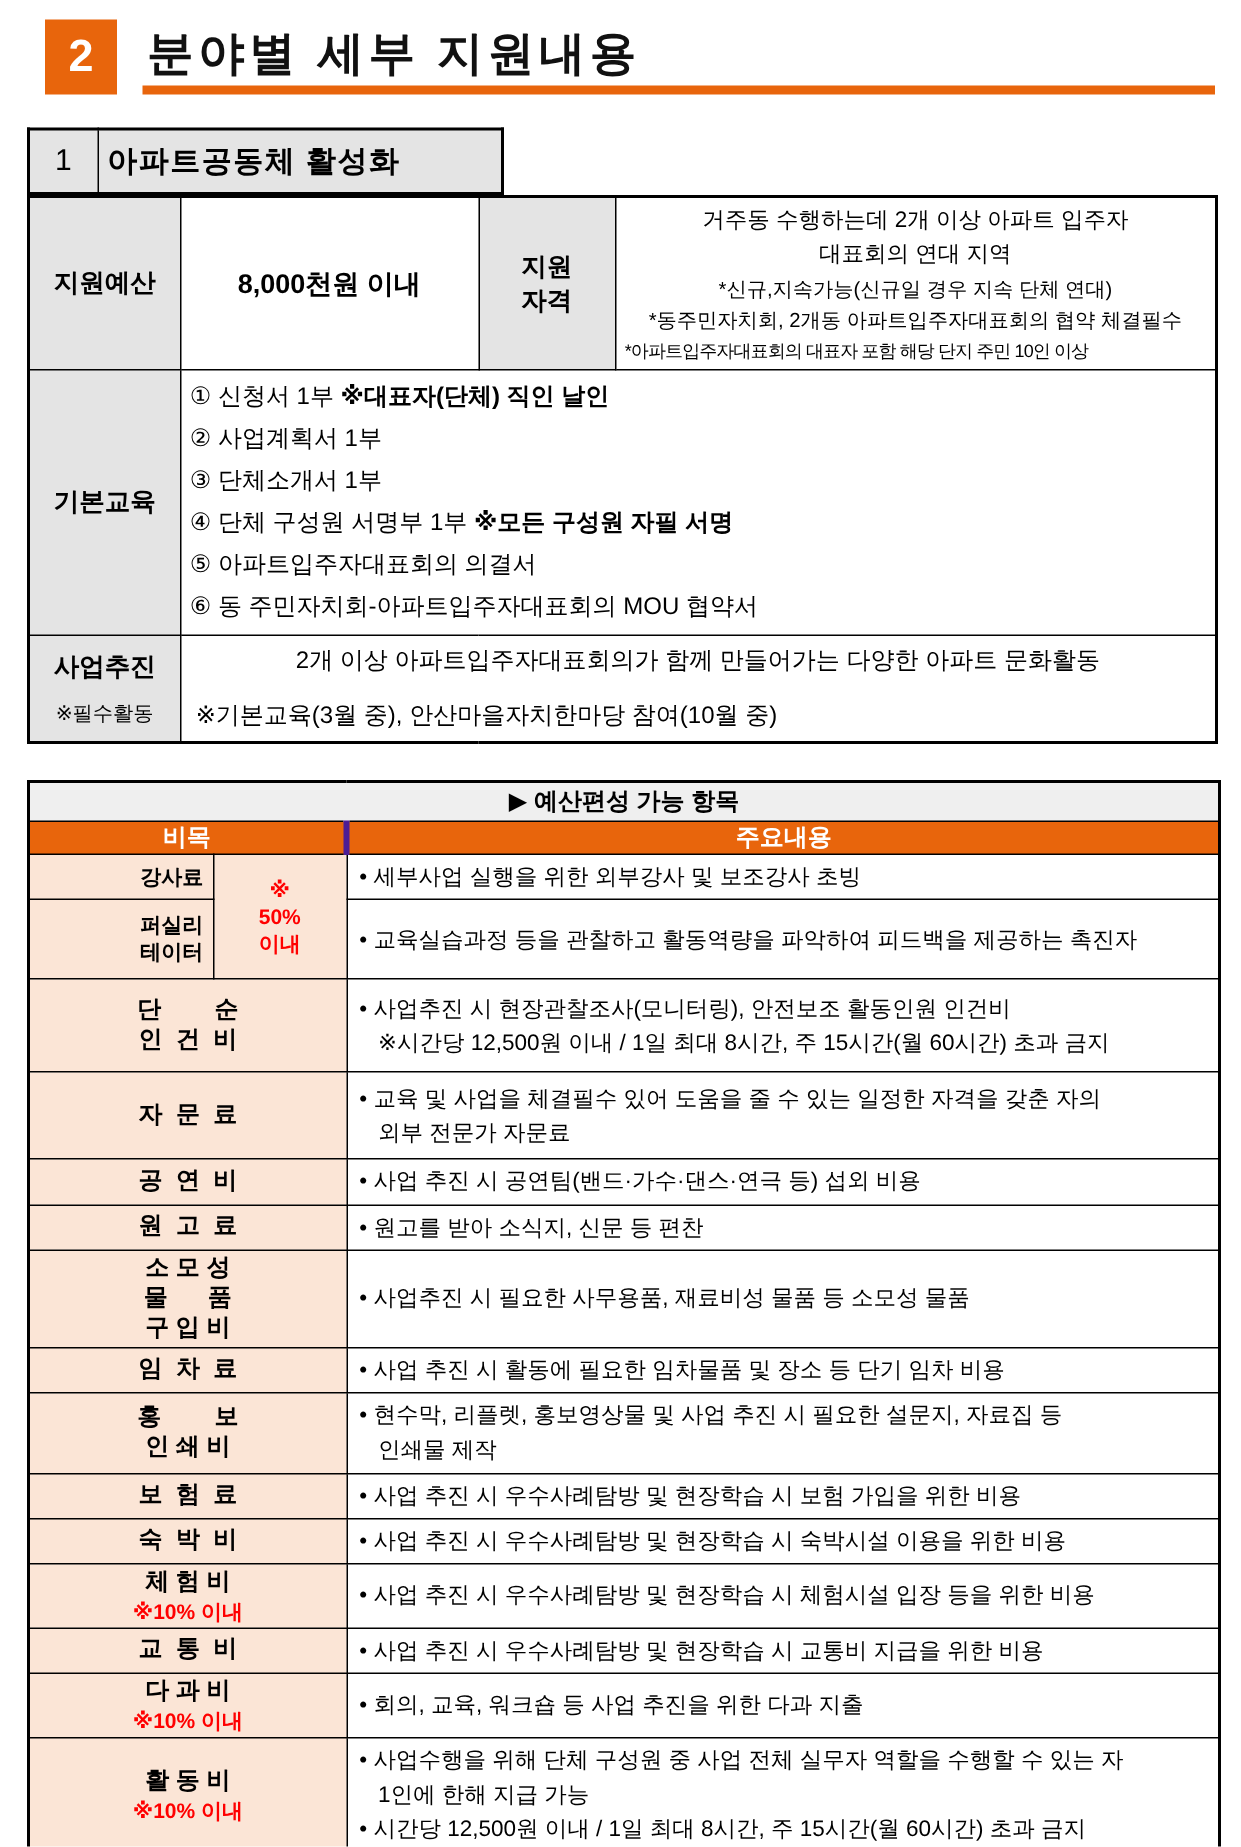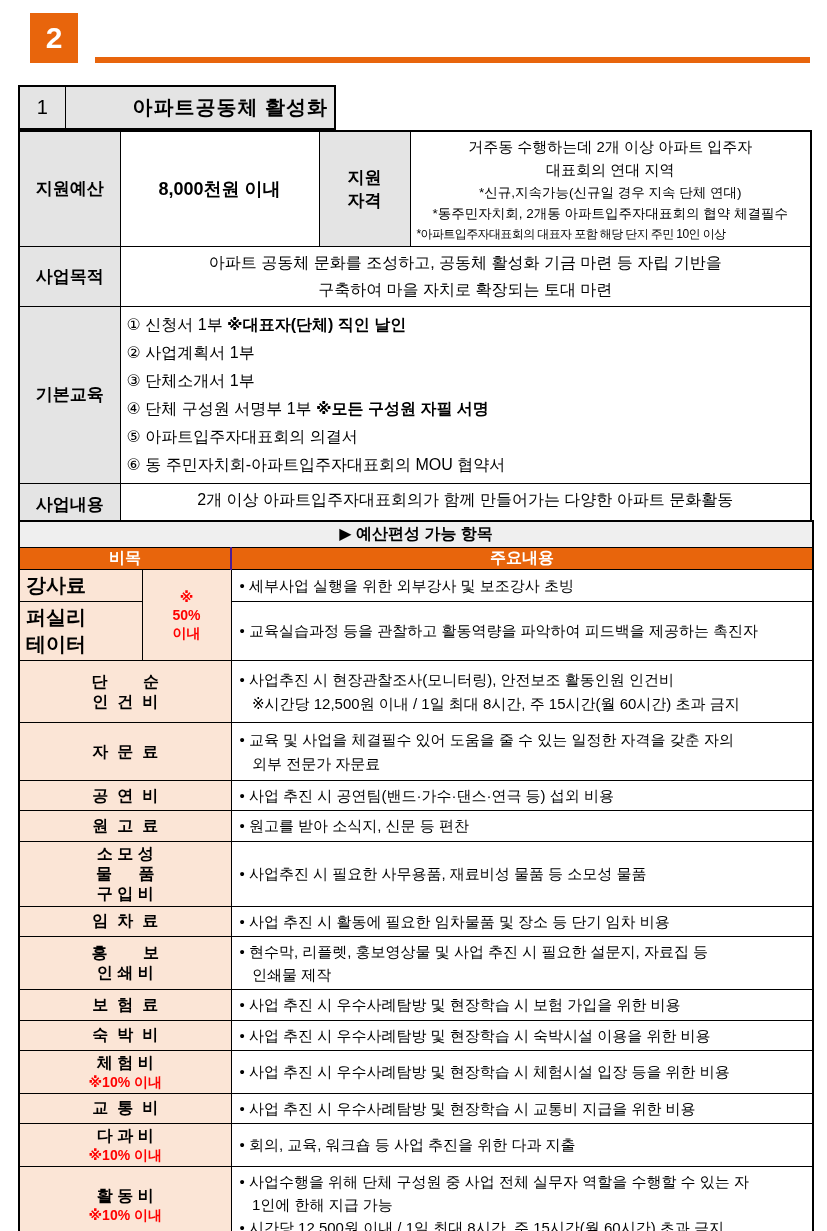--- a/index.html
+++ b/index.html
@@ -30,21 +30,21 @@
   td{border:1px solid #000;padding:2px 6px;vertical-align:middle;box-sizing:border-box;}
   .pre{white-space:pre-wrap;}
   .grey{background:#E4E4E4;}
   .lgrey{background:#EFEFEF;}
   .pink{background:#FBE5D6;}
   .lbl{font-weight:bold;font-size:17px;text-align:center;}
   
   .t1-title{position:absolute;left:18px;top:85px;width:318px;border:2px solid #000;}
   .t1-title td{height:43px;}
   .t1-title .idx{width:46px;text-align:center;font-size:20px;}
-  .t1-title .ttl{text-align:right;font-size:20px;font-weight:bold;letter-spacing:1px;}
+  .t1-title .ttl{text-align:left;font-size:20px;font-weight:bold;letter-spacing:1px;}
   
   .t1{position:absolute;left:18px;top:130px;width:794px;border:2px solid #000;}
   .t1 .c-label{width:101px;}
   .t1 .c-val{width:199px;}
   .t1 .c-qlab{width:91px;}
   .t1 .budget-val{text-align:center;font-size:18px;font-weight:bold;}
   .t1 .qual-cell{padding:3px 6px;}
   .qual-main{text-align:center;font-size:15px;line-height:1.55;}
   .qual-notes{text-align:center;font-size:13.5px;line-height:1.6;}
   .qual-small{text-align:left;font-size:12px;letter-spacing:-0.6px;line-height:1.5;}
@@ -54,37 +54,38 @@
   .content-cell{padding:6px 10px;}
   .content-main{text-align:center;font-size:16px;}
   .content-req{text-align:left;font-size:16px;margin-top:16px;}
   .content-lbl{display:flex;flex-direction:column;justify-content:space-between;height:52px;padding:4px 2px;}
   .content-lbl .big{font-weight:bold;font-size:17px;text-align:center;}
   .content-lbl .small{font-size:13.5px;text-align:center;}
   
   .t2{position:absolute;left:18px;top:520px;width:794px;border:2px solid #000;}
   .t2 .title-row td{height:25px;text-align:center;font-weight:bold;font-size:16px;}
   .t2 .head td{background:#E8650C;color:#fff;font-weight:bold;text-align:center;font-size:16px;height:21px;padding:0;}
-  .t2 .head .split{border-right:2px solid #4c1d95;}
+  .t2 .head .split{border-right:4px solid #4c1d95;}
   .t2 .item{width:212px;text-align:center;font-weight:bold;font-size:16px;line-height:1.25;}
-  .t2 .item-half{width:123px;text-align:left;font-weight:bold;font-size:20px;}
+  .t2 .item-half{width:123px;text-align:right;font-weight:bold;font-size:14px;}
   .t2 .note-cell{width:89px;text-align:center;color:#FF0000;font-weight:bold;font-size:14px;line-height:1.3;}
   .t2 .note{color:#FF0000;font-size:14px;line-height:1.2;margin-top:1px;}
   .t2 .note:empty{display:none;}
   .t2 .desc{font-size:15px;line-height:1.55;padding:3px 8px;text-align:left;vertical-align:middle;}
   .h27{height:27px}.h53{height:53px}.h62{height:62px}.h58{height:58px}.h29{height:29px}
   .h64{height:64px}.h55{height:51px}.h28{height:28px}.h42{height:42px}.h68{height:68px}
 </style>
 </head>
 <body>
 
 <div class="page">
 
   <div class="hdr">
     <div class="num-box">2</div>
+    <h1>분야별 세부 지원내용</h1>
     <div class="rule"></div>
   </div>
 
   <table class="t1-title">
     <tbody>
         <tr>
       <td class="idx grey">1</td>
       <td class="ttl grey">아파트공동체 활성화</td>
     </tr>
   </tbody>
@@ -98,40 +99,35 @@
       <td class="c-qlab grey lbl pre">지원
 자격</td>
       <td class="qual-cell">
         <div class="qual-main pre">거주동 수행하는데 2개 이상 아파트 입주자
 대표회의 연대 지역</div>
         <div class="qual-notes pre">*신규,지속가능(신규일 경우 지속 단체 연대)
 *동주민자치회, 2개동 아파트입주자대표회의 협약 체결필수</div>
         <div class="qual-small pre">*아파트입주자대표회의 대표자 포함 해당 단지 주민 10인 이상</div>
       </td>
     </tr>
-    <tr style="height:60px">
-      <td class="grey lbl">사업목적</td>
-      <td colspan="3" class="purpose pre">아파트 공동체 문화를 조성하고, 공동체 활성화 기금 마련 등 자립 기반을
-구축하여 마을 자치로 확장되는 토대 마련</td>
-    </tr>
     <tr style="height:148px">
       <td class="grey lbl">기본교육</td>
       <td colspan="3" class="docs">
         <div><span>① 신청서 1부 </span><span class="b">※대표자(단체) 직인 날인</span></div>
         <div><span>② 사업계획서 1부</span><span class="b"></span></div>
         <div><span>③ 단체소개서 1부</span><span class="b"></span></div>
         <div><span>④ 단체 구성원 서명부 1부 </span><span class="b">※모든 구성원 자필 서명</span></div>
         <div><span>⑤ 아파트입주자대표회의 의결서</span><span class="b"></span></div>
         <div><span>⑥ 동 주민자치회-아파트입주자대표회의 MOU 협약서</span><span class="b"></span></div>
       </td>
     </tr>
     <tr style="height:62px">
       <td class="grey">
         <div class="content-lbl">
-          <div class="big">사업내용</div>
+          <div class="big">사업추진</div>
           <div class="small">※필수활동</div>
         </div>
       </td>
       <td colspan="3" class="content-cell">
         <div class="content-main">2개 이상 아파트입주자대표회의가 함께 만들어가는 다양한 아파트 문화활동</div>
         <div class="content-req">※기본교육(3월 중), 안산마을자치한마당 참여(10월 중)</div>
       </td>
     </tr>
   </tbody>
     </table>

